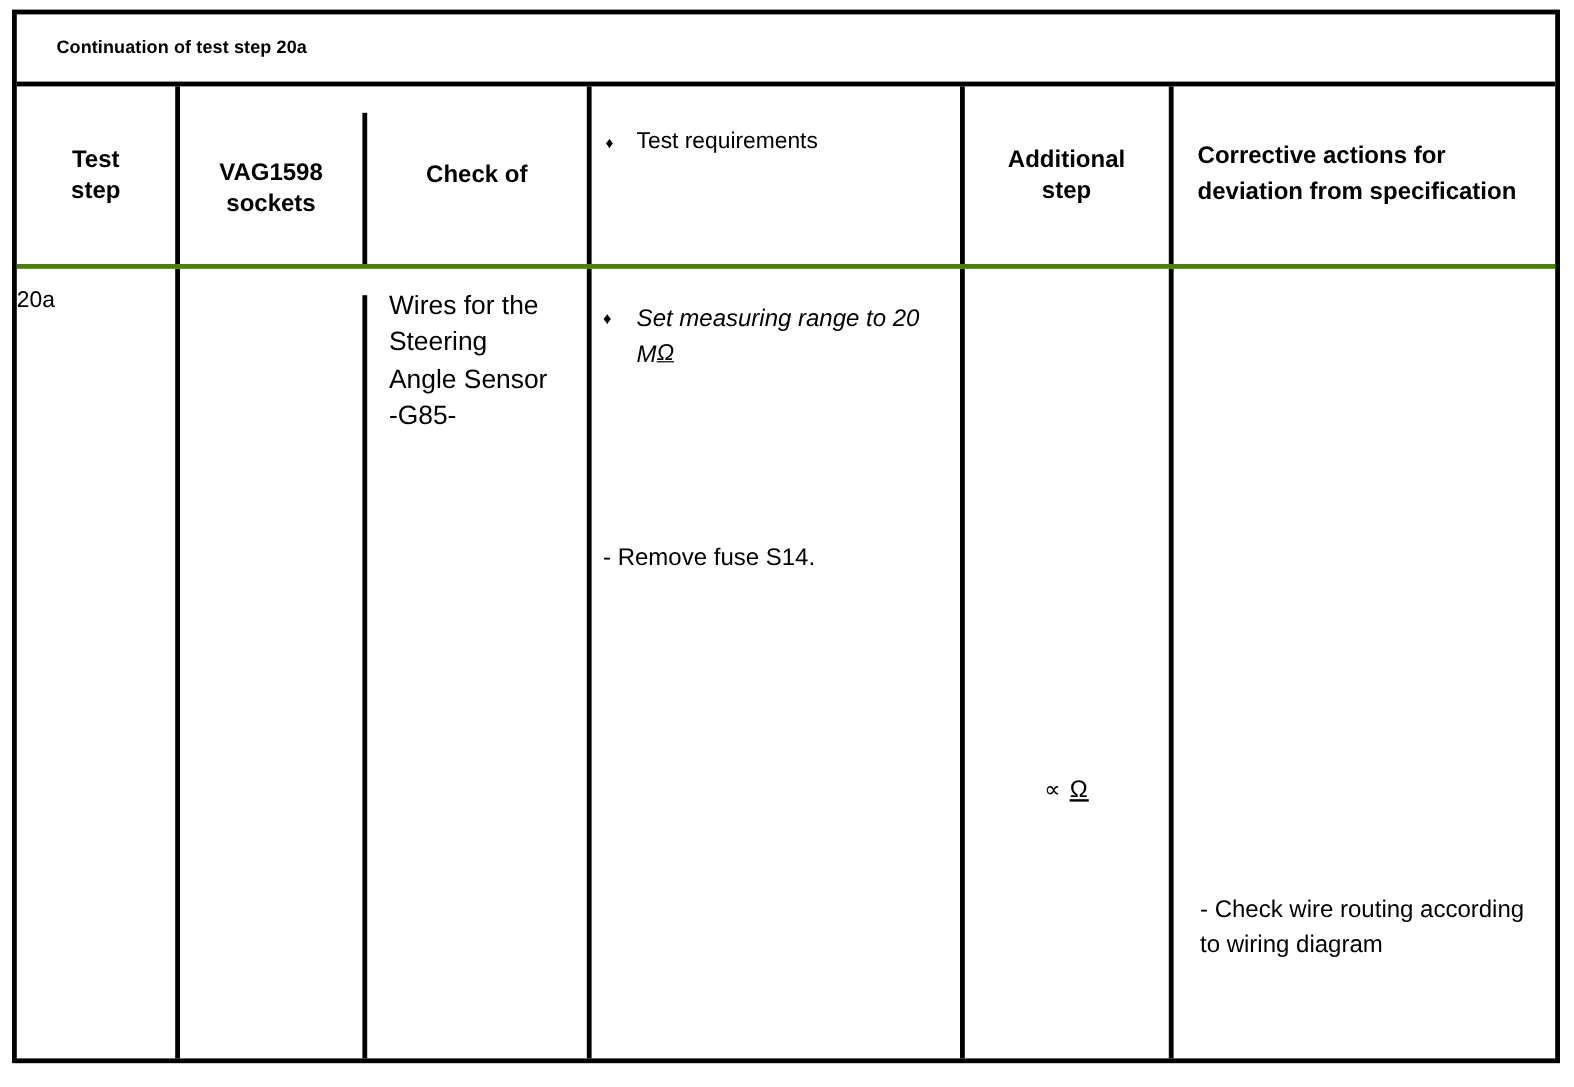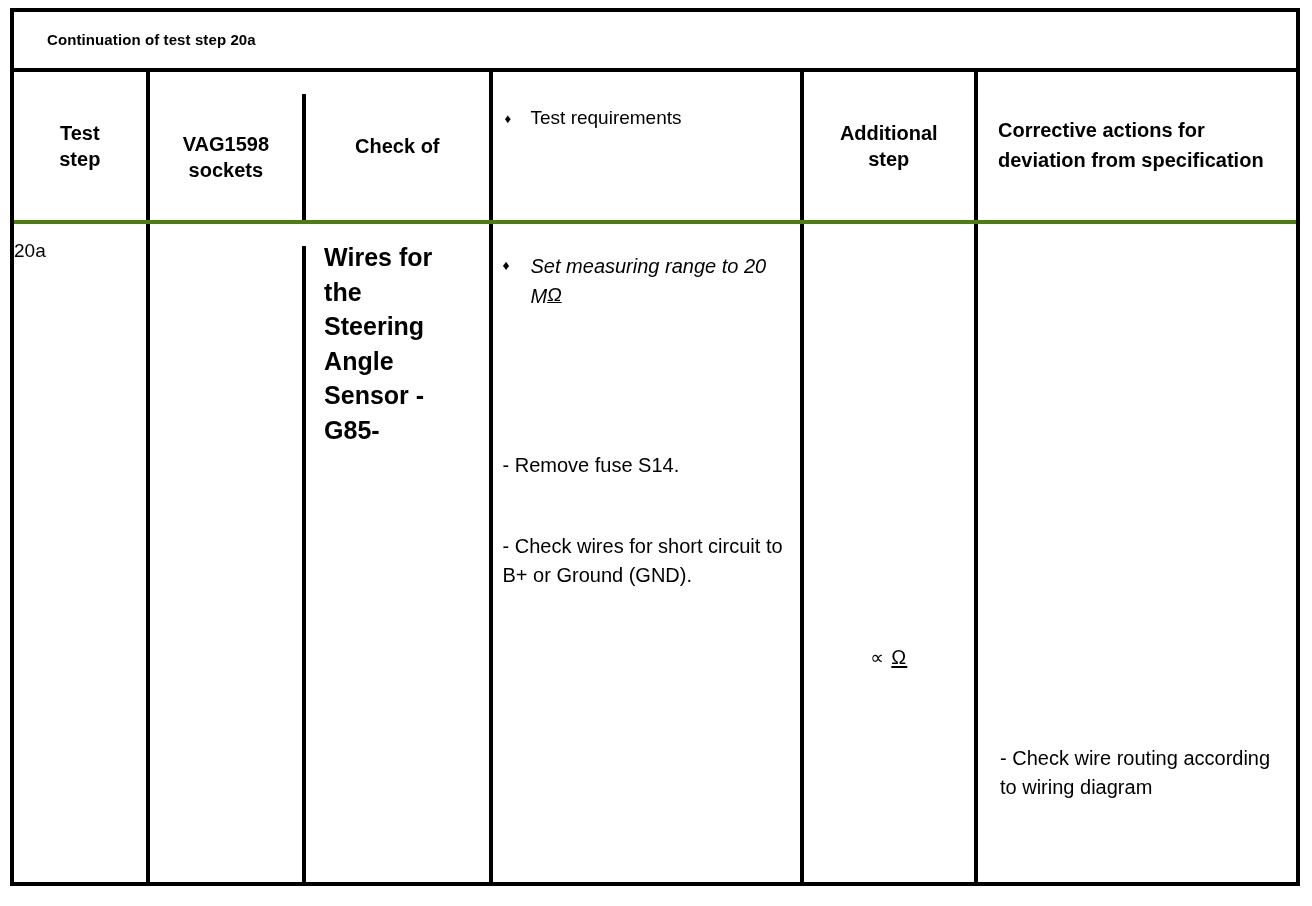--- a/index.html
+++ b/index.html
@@ -134,25 +134,24 @@
   .req-dash-line {
     margin-left: 0px;
   }
 
   
   .body-step {
     font-size: 19px;
     padding-top: 16px;
   }
   .body-testof {
-    font-size: 25px;
+    font-size: 22px;
     line-height: 1.38;
     padding: 16px 24px 0 18px;
     box-sizing: border-box;
-    font-weight: bold;
   }
 
   .body-req {
     font-size: 20px;
     line-height: 1.35;
     padding: 0 8px 0 10px;
     box-sizing: border-box;
     position: relative;
     height: 100%;
   }
@@ -304,21 +303,20 @@
       <div class="cell col-req">
         <div class="body-req">
 
           <div class="req-item-1">
             <span class="bullet">♦</span>
             <span class="txt"><span>Set measuring range to 20 M</span><span class="ohm">Ω</span></span>
           </div>
 
           <div class="req-item-2">- Remove fuse S14.</div>
 
-          <div class="req-item-3">- Check wires for short circuit to B+ or Ground (GND).</div>
 
         </div>
       </div>
 
       <div class="cell col-spec">
         <div class="body-spec">
           <div class="spec-value"><span class="inf">∝</span>&nbsp;<span class="ohm-plain">Ω</span></div>
         </div>
       </div>
 

